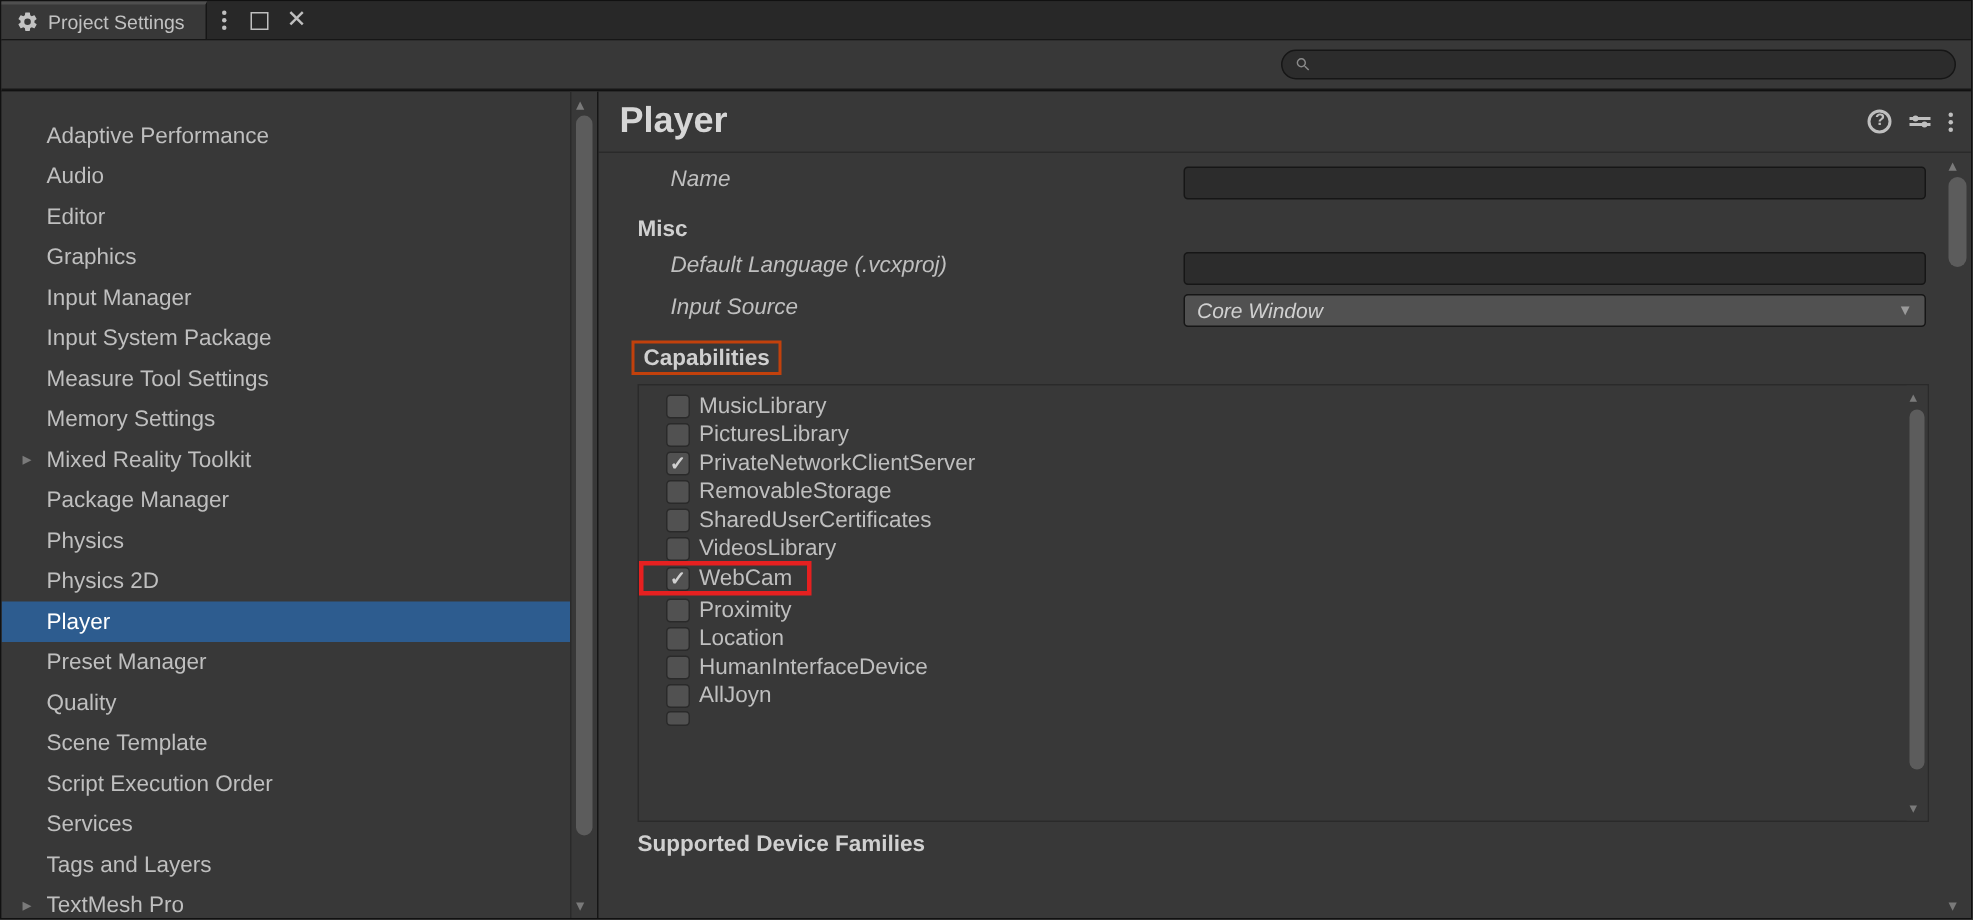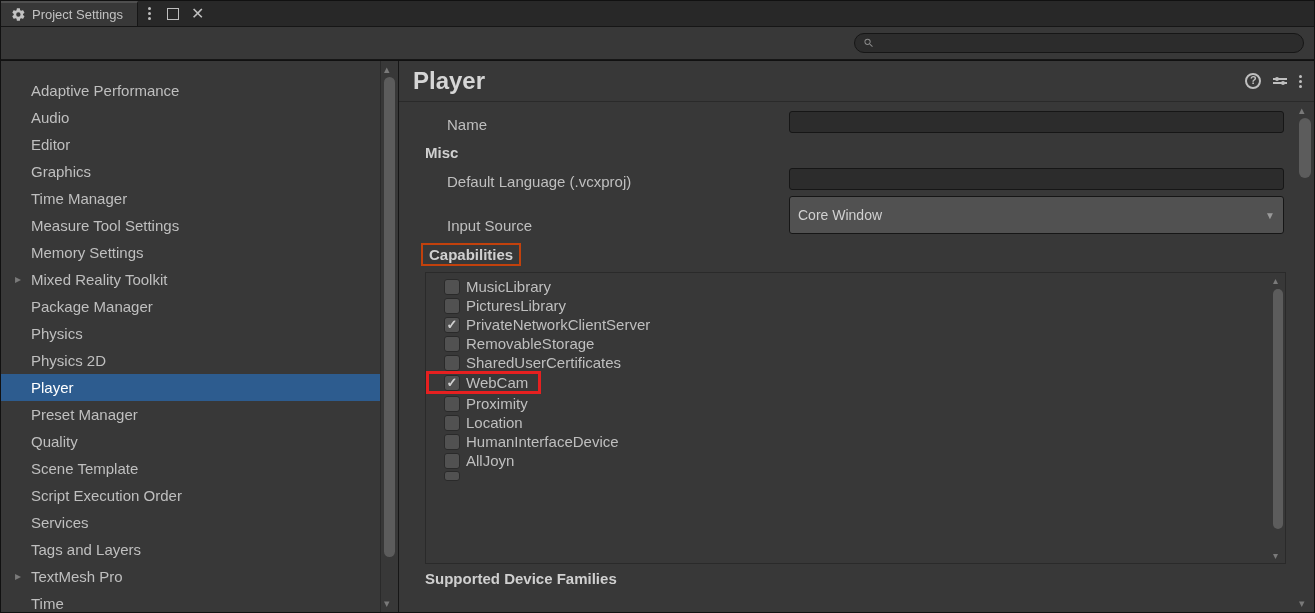--- a/index.html
+++ b/index.html
@@ -44,27 +44,27 @@
   .main-header .actions .sliders{ display:flex; flex-direction:column; gap:2px;}
   .main-header .actions .sliders span{display:block;width:14px;height:2px;background:#bfbfbf;position:relative;}
   .main-header .actions .sliders span::after{content:"";position:absolute;width:4px;height:4px;background:#bfbfbf;border-radius:50%;top:-1px;}
   .main-header .actions .sliders span:nth-child(1)::after{left:2px;}
   .main-header .actions .sliders span:nth-child(2)::after{left:8px;}
   .main-header .actions .vdots{ display:flex;flex-direction:column; gap:2px;}
   .main-header .actions .vdots span{width:3px;height:3px;background:#bfbfbf;border-radius:50%;}
 
   .main-body{ flex:1; display:flex; overflow:hidden; border-top:1px solid #2a2a2a;}
   .content{ flex:1; overflow:hidden; padding: 6px 0 0 0;}
-  .field-row{ display:flex; align-items:flex-end; padding:3px 12px 3px 0;}
+  .field-row{ display:flex; align-items:flex-start; padding:3px 12px 3px 0;font-style:italic;}
   .field-label{ width:390px; padding-left:48px; font-size:15px; color:#bfbfbf;}
   .field-input{ flex:1; height:22px; background:#2c2c2c; border:1px solid #161616; border-radius:3px;}
   .section-hdr{ font-size:15px; font-weight:700; color:#d0d0d0; padding: 8px 0 4px 26px;}
   .section-hdr.highlight{ display:inline-block; border:2px solid #c2410c; padding: 1px 6px; margin: 6px 0 2px 22px;}
   
-  .dropdown{ flex:1; height:38px; background:#515151; border:1px solid #161616; border-radius:3px; display:flex; align-items:center; justify-content:space-between; padding:0 8px; font-size:14px; color:#d0d0d0;}
+  .dropdown{ flex:1; height:22px; background:#515151; border:1px solid #161616; border-radius:3px; display:flex; align-items:center; justify-content:space-between; padding:0 8px; font-size:14px; color:#d0d0d0;}
   .dropdown .caret{ font-size:10px; color:#9a9a9a;}
 
   .caps-box{ position:relative; margin: 4px 10px 0 26px; }
   .caps-list{ border:1px solid #2a2a2a; background:#383838; padding: 4px 0; height: 292px; overflow:hidden; position:relative;}
   .caps-scroll{ position:absolute; right:1px; top:1px; bottom:1px; width:14px; background:#383838;}
   .caps-scroll .arrow{ position:absolute; left:2px; color:#7a7a7a; font-size:10px;}
   .caps-scroll .arrow.up{top:2px;}
   .caps-scroll .arrow.down{bottom:2px;}
   .caps-scroll .thumb{position:absolute; left:2px; right:2px; top:16px; height:240px; background:#5c5c5c; border-radius:5px;}
   
@@ -115,21 +115,22 @@
     </div>
   </div>
 
   <div class="body">
     <div class="sidebar">
       <div class="list" id="sidebar-list">
           <div class="item">Adaptive Performance</div>
           <div class="item">Audio</div>
           <div class="item">Editor</div>
           <div class="item">Graphics</div>
-          <div class="item">Time Manager</div>
+          <div class="item">Input Manager</div>
+          <div class="item">Input System Package</div>
           <div class="item">Measure Tool Settings</div>
           <div class="item">Memory Settings</div>
           <div class="item expandable">Mixed Reality Toolkit</div>
           <div class="item">Package Manager</div>
           <div class="item">Physics</div>
           <div class="item">Physics 2D</div>
           <div class="item selected">Player</div>
           <div class="item">Preset Manager</div>
           <div class="item">Quality</div>
           <div class="item">Scene Template</div>
@@ -197,20 +198,23 @@
                   <span class="lbl">PicturesLibrary</span>
                 </div><div class="cap-row">
                   <div class="cb checked"></div>
                   <span class="lbl">PrivateNetworkClientServer</span>
                 </div><div class="cap-row">
                   <div class="cb"></div>
                   <span class="lbl">RemovableStorage</span>
                 </div><div class="cap-row">
                   <div class="cb"></div>
                   <span class="lbl">SharedUserCertificates</span>
+                </div><div class="cap-row">
+                  <div class="cb"></div>
+                  <span class="lbl">VideosLibrary</span>
                 </div><div class="cap-row highlight">
                   <div class="cb checked"></div>
                   <span class="lbl">WebCam</span>
                 </div><div class="cap-row">
                   <div class="cb"></div>
                   <span class="lbl">Proximity</span>
                 </div><div class="cap-row">
                   <div class="cb"></div>
                   <span class="lbl">Location</span>
                 </div><div class="cap-row">

